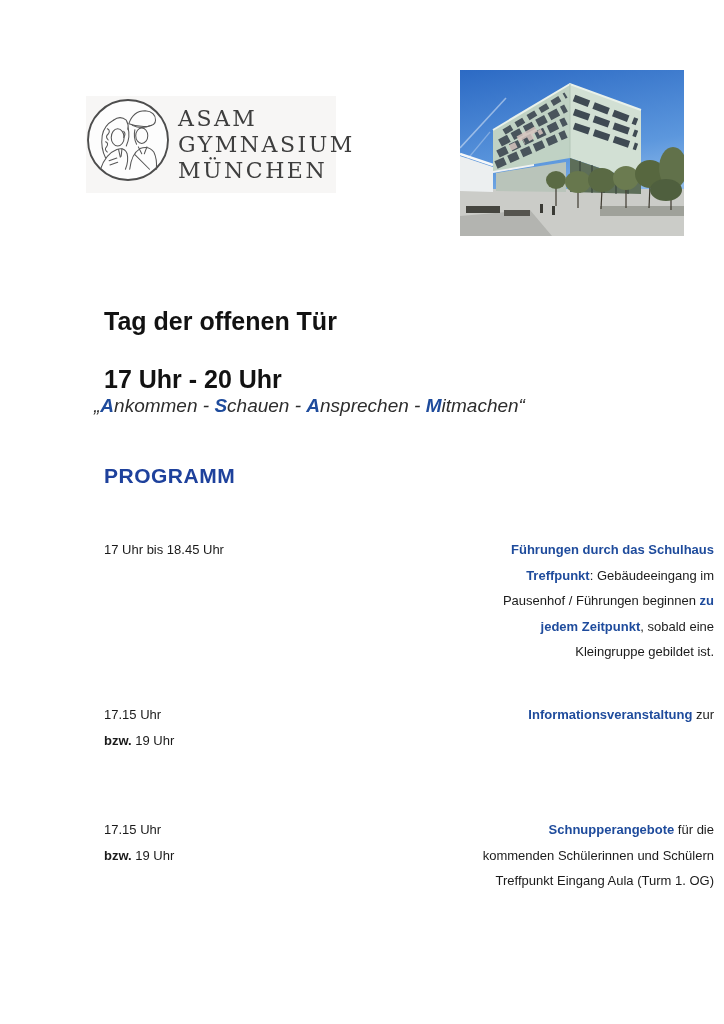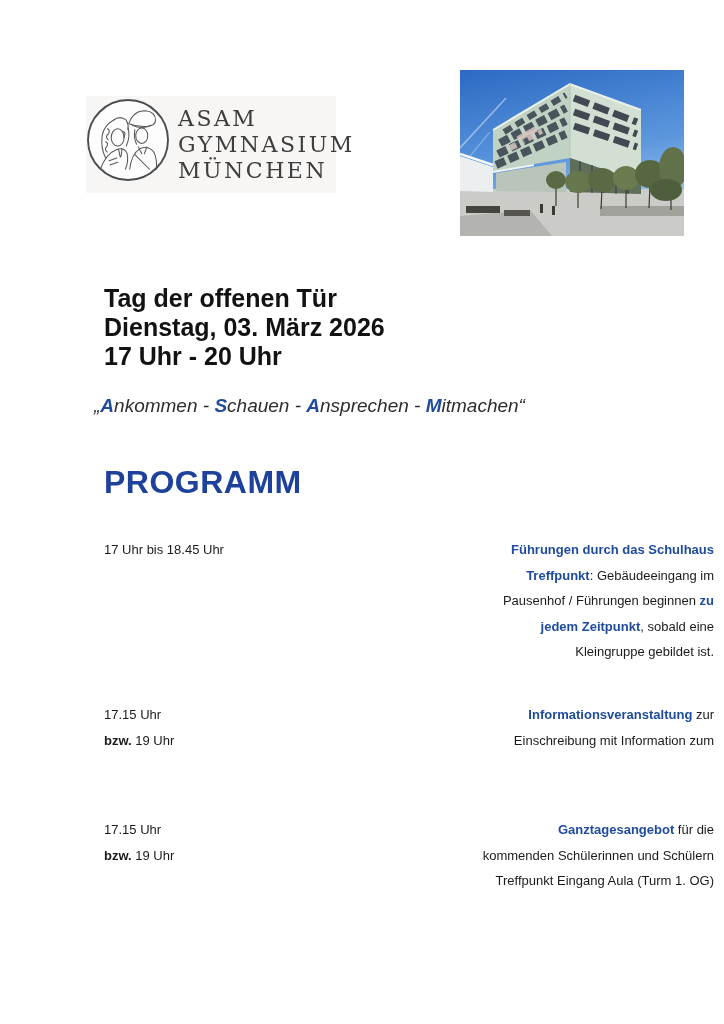--- a/index.html
+++ b/index.html
@@ -25,32 +25,32 @@
     font-family:"DejaVu Serif", serif;
     font-size:22px;line-height:26px;letter-spacing:2.5px;
     color:#3e3e3e;white-space:pre-line;
   }
   
   .photo{
     position:absolute;left:460px;top:70px;width:224px;height:166px;
   }
   
   .title{
-    position:absolute;left:104px;top:284px;
+    position:absolute;left:104px;top:307px;
     font-size:25px;font-weight:bold;line-height:29px;color:#121212;
   }
   
   .tagline{
     position:absolute;left:94px;top:395px;
     font-size:19px;font-style:italic;color:#2d2d2d;
   }
   
   .programm{
     position:absolute;left:104px;top:464px;
-    font-size:32px;font-weight:bold;color:#1e419c;letter-spacing:0.5px;
+    font-size:21px;font-weight:bold;color:#1e419c;letter-spacing:0.5px;
   }
   
   .entry{
     position:absolute;left:104px;display:flex;
     font-size:13px;line-height:25.5px;
   }
   .entry .time{width:240px;flex:0 0 240px;}
   .entry .desc{width:370px;text-align:right;}
   .e1{top:537px;}
   .e2{top:702px;}
@@ -167,34 +167,34 @@
       <ellipse cx="96" cy="110" rx="10" ry="9" fill="#5a6a44"></ellipse>
       <ellipse cx="118" cy="112" rx="13" ry="11" fill="#67774d"></ellipse>
       <ellipse cx="142" cy="110" rx="14" ry="12" fill="#5a6a44"></ellipse>
       <ellipse cx="166" cy="108" rx="13" ry="12" fill="#6b7b50"></ellipse>
       <ellipse cx="190" cy="104" rx="15" ry="14" fill="#57673f"></ellipse>
       <ellipse cx="213" cy="98" rx="14" ry="21" fill="#61714a"></ellipse>
       <ellipse cx="206" cy="120" rx="16" ry="11" fill="#4f5f3e"></ellipse>
     </g>
   </svg>
 
-  <div class="title"><span class="seg-n">Tag der offenen Tür</span><br><span class="seg-n">Dienstag, 03. März 2026</span><br><span class="seg-n">17 Uhr - 20 Uhr</span></div>
+  <div class="title"><span class="seg-n">Tag der offenen Tür</span><br><br><span class="seg-n">17 Uhr - 20 Uhr</span></div>
 
   <div class="tagline"><span class="seg-n">„</span><span class="seg-b">A</span><span class="seg-n">nkommen - </span><span class="seg-b">S</span><span class="seg-n">chauen - </span><span class="seg-b">A</span><span class="seg-n">nsprechen - </span><span class="seg-b">M</span><span class="seg-n">itmachen“</span></div>
 
   <div class="programm">PROGRAMM</div>
 
   <div class="entry e1">
     <div class="time"><span class="seg-n">17 Uhr bis 18.45 Uhr</span></div>
     <div class="desc"><span class="seg-b">Führungen durch das Schulhaus</span><br><span class="seg-b">Treffpunkt</span><span class="seg-n">: Gebäudeeingang im</span><br><span class="seg-n">Pausenhof / Führungen beginnen </span><span class="seg-b">zu</span><br><span class="seg-b">jedem Zeitpunkt</span><span class="seg-n">, sobald eine</span><br><span class="seg-n">Kleingruppe gebildet ist.</span></div>
   </div>
 
   <div class="entry e2">
     <div class="time"><span class="seg-n">17.15 Uhr</span><br><span class="seg-bb">bzw.</span><span class="seg-n"> 19 Uhr</span></div>
-    <div class="desc"><span class="seg-b">Informationsveranstaltung</span><span class="seg-n"> zur</span><br><span class="seg-n">Einschreibung mit Information zum</span><br></div>
+    <div class="desc"><span class="seg-b">Informationsveranstaltung</span><span class="seg-n"> zur</span><br><br></div>
   </div>
 
   <div class="entry e3">
     <div class="time"><span class="seg-n">17.15 Uhr</span><br><span class="seg-bb">bzw.</span><span class="seg-n"> 19 Uhr</span></div>
-    <div class="desc"><span class="seg-b">Ganztagesangebot</span><span class="seg-n"> für die</span><br><span class="seg-n">kommenden Schülerinnen und Schülern</span><br><span class="seg-n">Treffpunkt Eingang Aula (Turm 1. OG)</span></div>
+    <div class="desc"><span class="seg-b">Schnupperangebote</span><span class="seg-n"> für die</span><br><span class="seg-n">kommenden Schülerinnen und Schülern</span><br><span class="seg-n">Treffpunkt Eingang Aula (Turm 1. OG)</span></div>
   </div>
 
 </div>
 
 </body></html>

